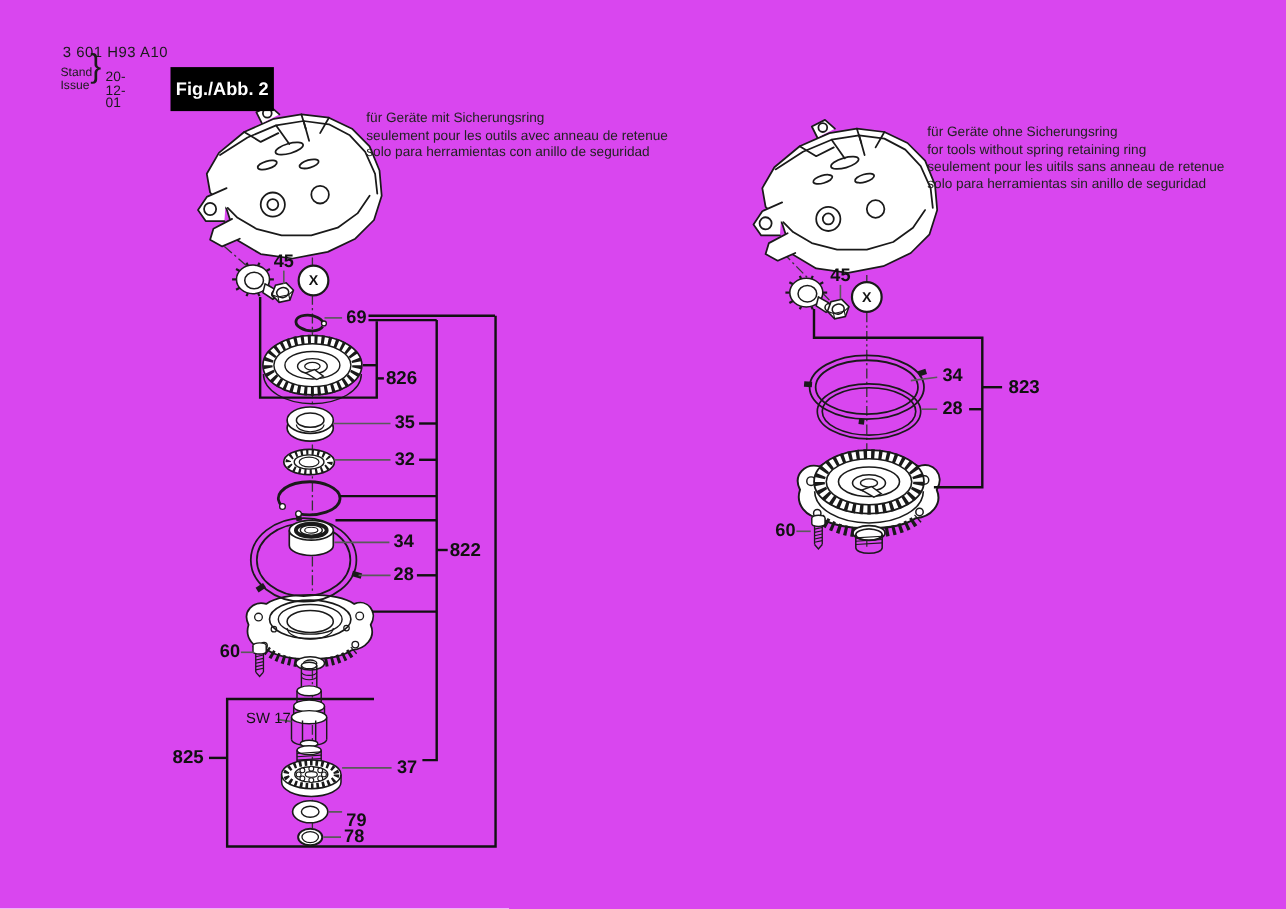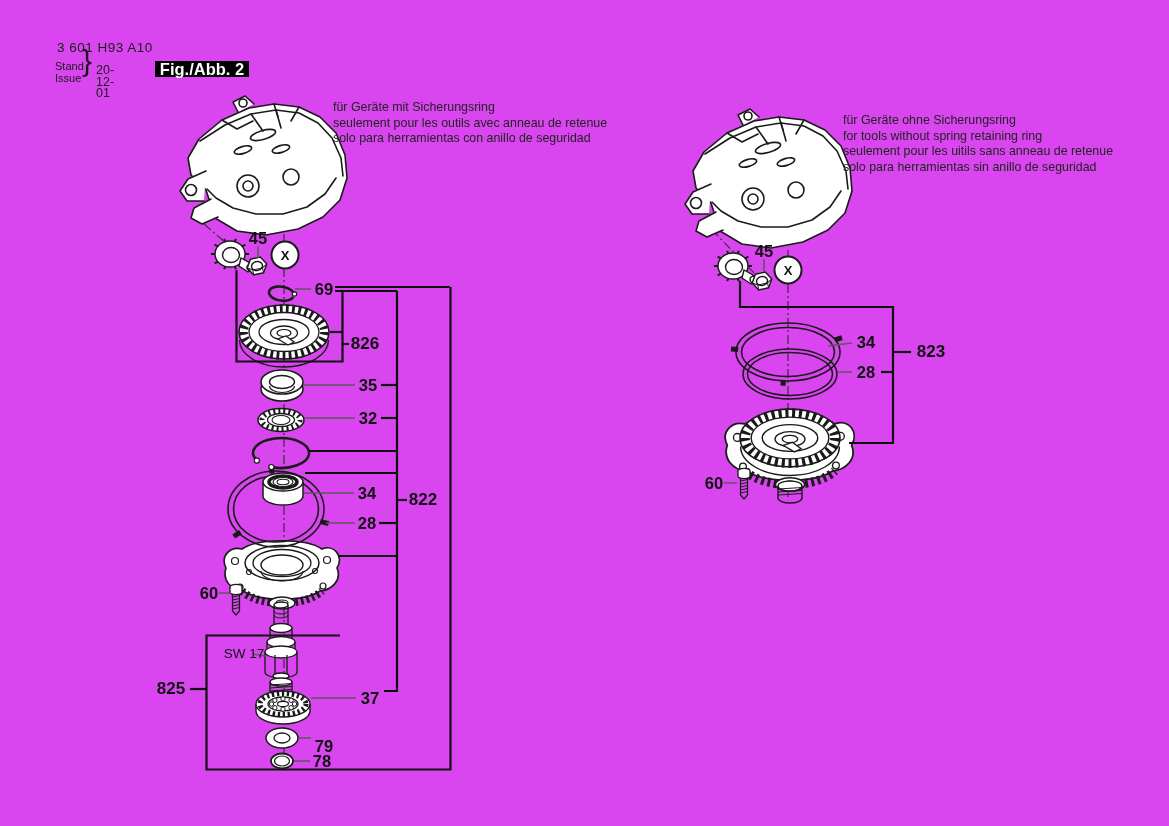--- a/index.html
+++ b/index.html
@@ -9,21 +9,21 @@
   .lbl{position:absolute;transform:translate(-50%,-50%);font-weight:bold;font-size:16.5px;
        white-space:nowrap;color:#111;}
   .lbl-kit{font-size:17px;}
   .lbl-x{font-size:13px;}
   .lbl-sw{font-weight:normal;font-size:13.5px;margin-left:12px;}
   .note{position:absolute;font-size:12.4px;line-height:15.6px;white-space:nowrap;color:#222;}
   #docnum{position:absolute;left:57px;top:40px;font-size:13.5px;letter-spacing:.5px;}
   #rev{position:absolute;left:55px;top:61px;font-size:11px;line-height:11.5px;}
   #rev .brace{position:absolute;left:27px;top:-6px;font-size:30px;font-weight:400;}
   #rev .date{position:absolute;left:41px;top:4px;font-size:12.5px;}
-  #figbadge{position:absolute;left:155px;top:61px;width:94px;height:16px;background:#000;
+  #figbadge{position:absolute;left:155px;top:61px;width:94px;height:40px;background:#000;
             color:#fff;font-weight:bold;font-size:16.5px;display:flex;align-items:center;
             justify-content:center;}
 </style>
 </head>
 <body>
 
 <div id="page">
 
   <svg id="art" width="1169" height="826" viewBox="0 0 1169 826">
     <defs>

